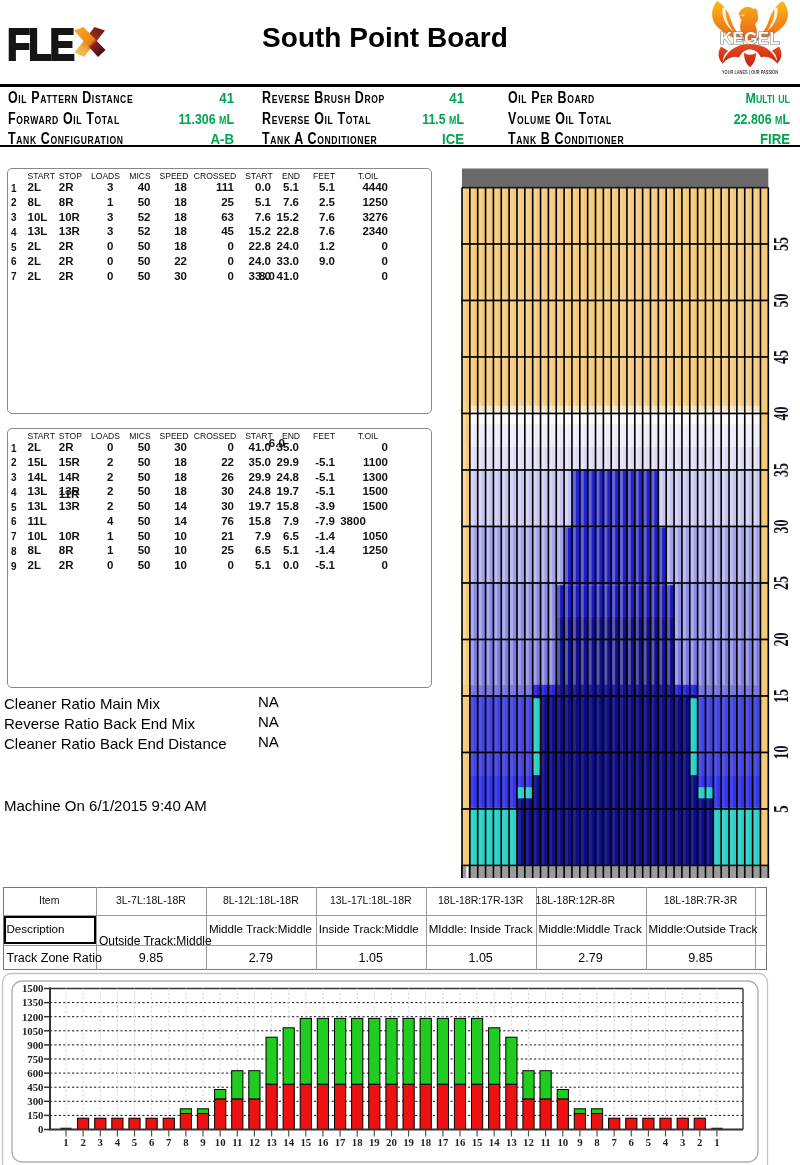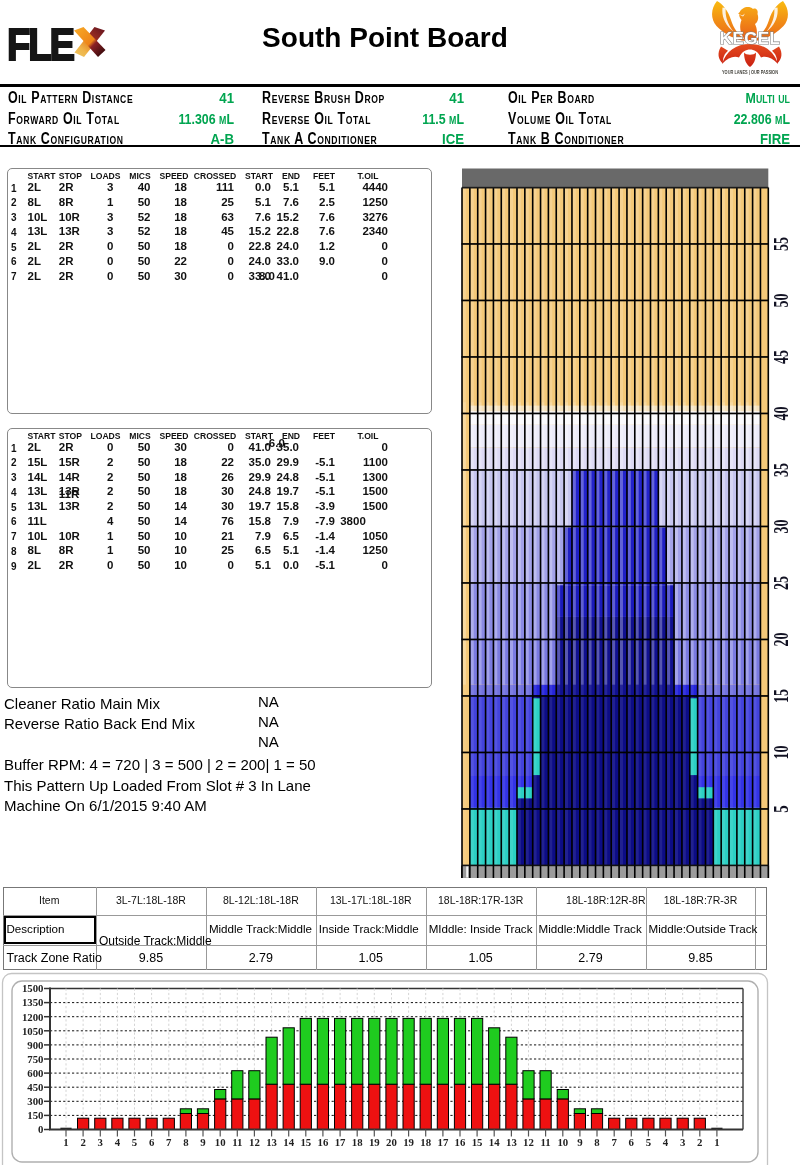--- a/index.html
+++ b/index.html
@@ -1,21 +1,21 @@
 <!DOCTYPE html>
 <html><head><meta charset="utf-8"><style>
 html,body{margin:0;padding:0;background:#fff}
 *{box-sizing:border-box}
 #pg{position:relative;width:800px;height:1165px;font-family:"Liberation Sans",sans-serif;overflow:hidden;background:#fff}
 .abs{position:absolute;white-space:nowrap}
 .sc{font-variant:small-caps;font-weight:bold;font-size:16px;letter-spacing:0.8px;color:#000;transform:scaleX(0.78);transform-origin:0 0}
 .gv{font-weight:bold;font-size:15px;color:#00a550;transform:scaleX(0.88);transform-origin:100% 0}
 .gvc{font-variant:small-caps;font-weight:bold;font-size:15.5px;color:#00a550;transform:scaleX(0.8);transform-origin:100% 0}
 .tnum{font-weight:bold;font-size:11.5px;color:#111}
-.thdr{font-weight:bold;font-size:8.6px;color:#111}
+.thdr{font-weight:normal;font-size:8.6px;color:#111}
 .txt{font-size:15px;color:#000}
 </style></head><body>
 <div id="pg">
 <svg style="position:absolute;left:0;top:0" width="130" height="70" viewBox="0 0 130 70">
       <text x="0" y="0" transform="translate(7,59.5) scale(0.87,1)" font-family="Liberation Sans, sans-serif" font-size="44" font-weight="bold" letter-spacing="-2.5" fill="#151515" stroke="#151515" stroke-width="1.9">FLE</text>
     </svg>
 <svg style="position:absolute;left:0;top:0" width="130" height="70" viewBox="0 0 130 70">
 <defs>
 <linearGradient id="xg1" gradientUnits="userSpaceOnUse" x1="78" y1="29" x2="103" y2="54">
   <stop offset="0" stop-color="#f6a424"></stop>
@@ -284,23 +284,22 @@
 <div class="abs tnum" style="left:117px;top:559.2px;width:70px;text-align:right">10</div>
 <div class="abs tnum" style="left:164px;top:559.2px;width:70px;text-align:right">0</div>
 <div class="abs tnum" style="left:201px;top:559.2px;width:70px;text-align:right">5.1</div>
 <div class="abs tnum" style="left:229px;top:559.2px;width:70px;text-align:right">0.0</div>
 <div class="abs tnum" style="left:265px;top:559.2px;width:70px;text-align:right">-5.1</div>
 <div class="abs tnum" style="left:318px;top:559.2px;width:70px;text-align:right">0</div>
 <div class="abs txt" style="left:4px;top:695px">Cleaner Ratio Main Mix</div>
 <div class="abs txt" style="left:258px;top:693px">NA</div>
 <div class="abs txt" style="left:4px;top:715px">Reverse Ratio Back End Mix</div>
 <div class="abs txt" style="left:258px;top:713px">NA</div>
+<div class="abs txt" style="left:4px;top:735px">Cleaner Ratio Back End Distance</div>
 <div class="abs txt" style="left:258px;top:733px">NA</div>
-<div class="abs txt" style="left:4px;top:756px">Buffer RPM: 4 = 720 | 3 = 500 | 2 = 200| 1 = 50</div>
-<div class="abs txt" style="left:4px;top:776.5px">This Pattern Up Loaded From Slot # 3 In Lane</div>
 <div class="abs txt" style="left:4px;top:796.5px">Machine On 6/1/2015 9:40 AM</div>
 <svg style="position:absolute;left:0;top:0" width="800" height="1165" viewBox="0 0 800 1165">
       <rect x="462.0" y="187.5" width="306.3" height="678.0" fill="#f4c979"></rect>
       <rect x="469.9" y="405.6" width="290.6" height="5.7" fill="#f5e2bd"></rect>
       <rect x="469.9" y="411.2" width="290.6" height="13.6" fill="#fafafd"></rect>
       <rect x="469.9" y="424.8" width="290.6" height="22.6" fill="#ecebf9"></rect>
       <rect x="469.9" y="447.4" width="290.6" height="22.6" fill="#dddaf4"></rect>
       <rect x="469.9" y="470.0" width="290.6" height="56.5" fill="#c6c5ef"></rect>
       <rect x="469.9" y="526.5" width="290.6" height="56.5" fill="#a3a2e9"></rect>
       <rect x="469.9" y="583.0" width="290.6" height="56.5" fill="#8b8be4"></rect>
@@ -564,21 +563,21 @@
 <div class="abs" style="left:535.6px;top:886.5px;width:1px;height:83px;background:#999"></div>
 <div class="abs" style="left:645.5px;top:886.5px;width:1px;height:83px;background:#999"></div>
 <div class="abs" style="left:755.4px;top:886.5px;width:1px;height:83px;background:#999"></div>
 <div class="abs" style="left:2.5px;top:914.5px;width:764.5px;height:1px;background:#999"></div>
 <div class="abs" style="left:2.5px;top:945px;width:764.5px;height:1px;background:#999"></div>
 <div class="abs" style="left:2.5px;top:893.5px;width:93.5px;text-align:center;font-size:10.5px;color:#111">Item</div>
 <div class="abs" style="left:96px;top:893.5px;width:109.9px;text-align:center;font-size:10.5px;color:#111">3L-7L:18L-18R</div>
 <div class="abs" style="left:205.9px;top:893.5px;width:109.9px;text-align:center;font-size:10.5px;color:#111">8L-12L:18L-18R</div>
 <div class="abs" style="left:315.8px;top:893.5px;width:109.89999999999998px;text-align:center;font-size:10.5px;color:#111">13L-17L:18L-18R</div>
 <div class="abs" style="left:425.7px;top:893.5px;width:109.90000000000003px;text-align:center;font-size:10.5px;color:#111">18L-18R:17R-13R</div>
-<div class="abs" style="left:535.6px;top:893.5px;width:109.89999999999998px;text-align:right;font-size:10.5px;color:#111">18L-18R:12R-8R</div>
+<div class="abs" style="left:535.6px;top:893.5px;width:109.89999999999998px;text-align:left;font-size:10.5px;color:#111">18L-18R:12R-8R</div>
 <div class="abs" style="left:645.5px;top:893.5px;width:109.89999999999998px;text-align:center;font-size:10.5px;color:#111">18L-18R:7R-3R</div>
 <div class="abs" style="left:5.5px;top:922px;font-size:11.6px;color:#000">Description</div>
 <div class="abs" style="left:99px;top:934px;font-size:12px;color:#000">Outside Track:Middle</div>
 <div class="abs" style="left:208.9px;top:922px;font-size:11.6px;color:#000">Middle Track:Middle</div>
 <div class="abs" style="left:318.8px;top:922px;font-size:11.6px;color:#000">Inside Track:Middle</div>
 <div class="abs" style="left:428.7px;top:922px;font-size:11.6px;color:#000">MIddle: Inside Track</div>
 <div class="abs" style="left:538.6px;top:922px;font-size:11.6px;color:#000">Middle:Middle Track</div>
 <div class="abs" style="left:648.5px;top:922px;font-size:11.6px;color:#000">Middle:Outside Track</div>
 <div class="abs" style="left:3.5px;top:915.5px;width:92px;height:28px;border:2.2px solid #000;background:#fff"></div>
 <div class="abs" style="left:6.5px;top:922px;font-size:11.6px;color:#000">Description</div>

